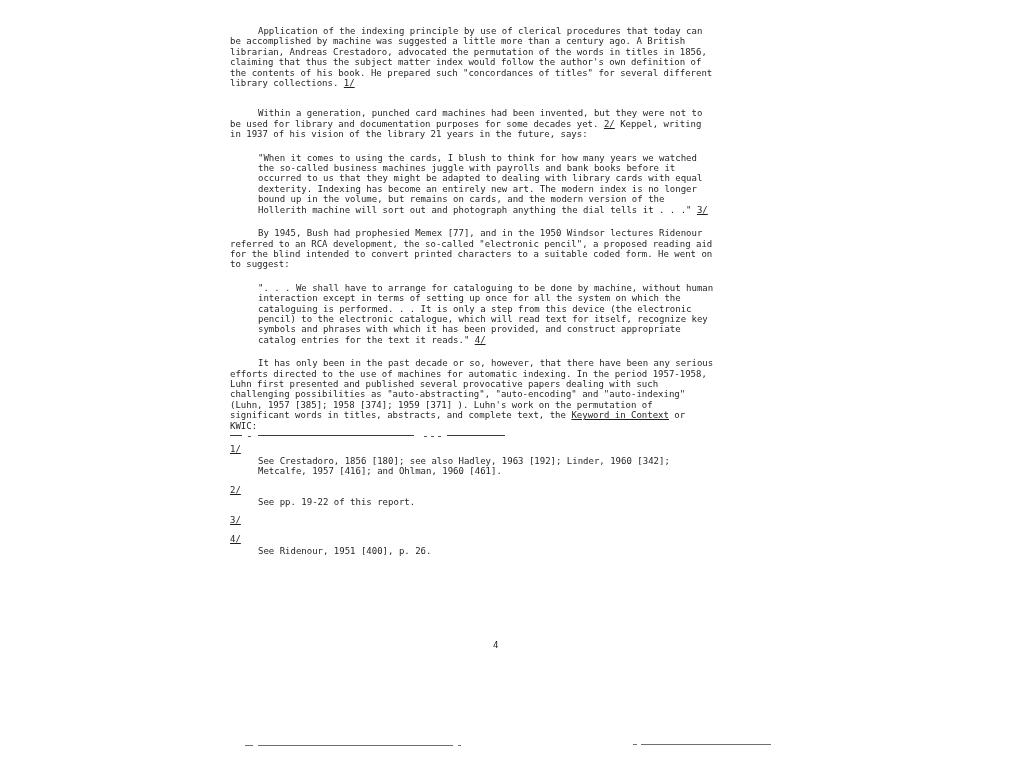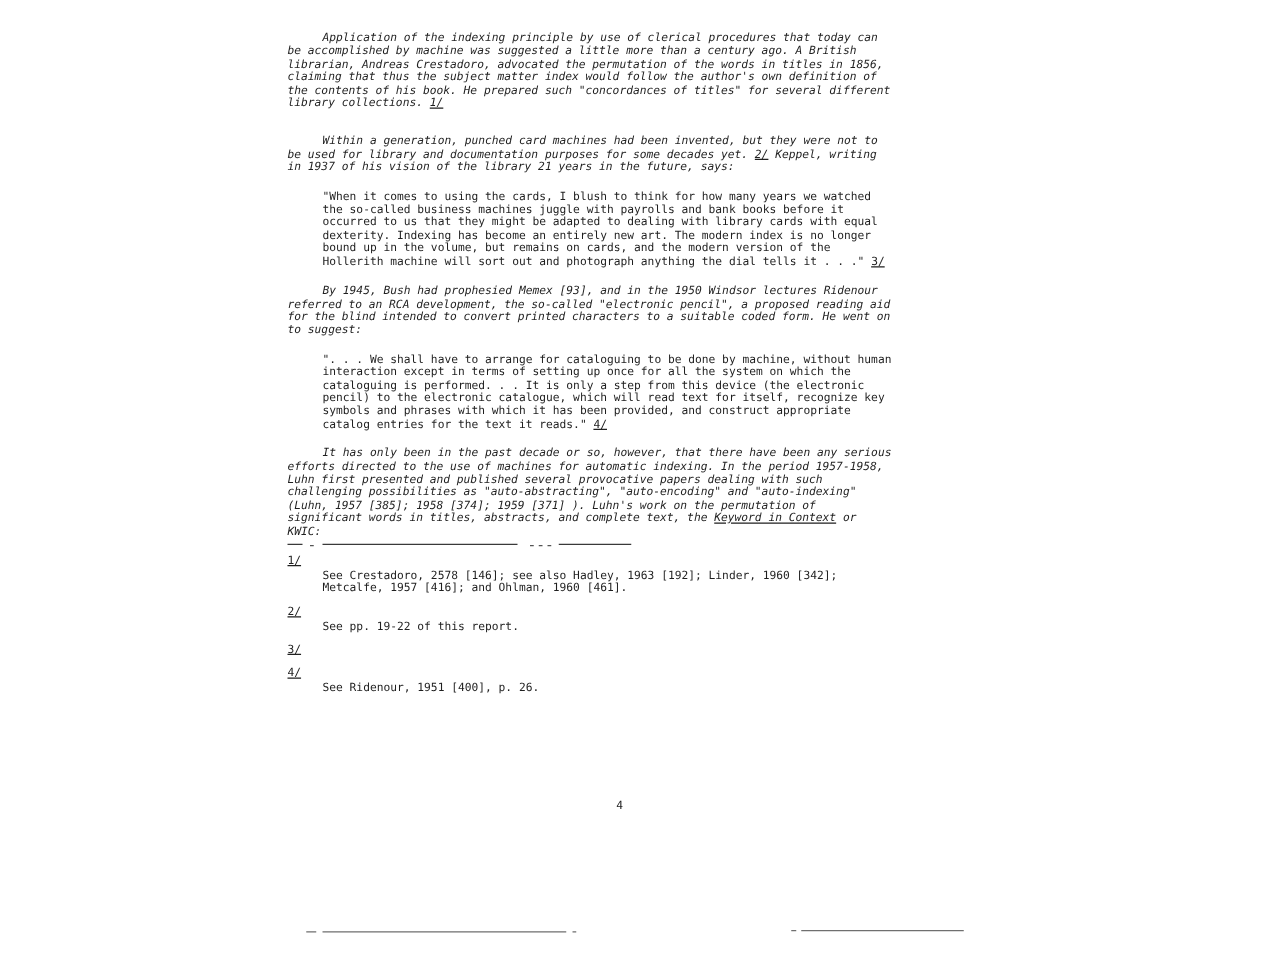--- a/index.html
+++ b/index.html
@@ -21,21 +21,20 @@
     position: absolute;
     left: 230px;
     top: 26px;
     width: 484px;
     font-size: 9px;
     line-height: 10.4px;
   }
   .para {
     margin: 0 0 13px 0;
     text-indent: 28px;
-    font-style: italic;
   }
   .para.first {
     margin-bottom: 20px;
   }
   .quote {
     margin: 0 0 13px 28px;
     width: 456px;
     text-indent: 0;
   }
   .u {
@@ -93,21 +92,21 @@
 <div class="page">
 
   <div class="textblock">
 
     <p class="para first"><span>Application of the indexing principle by use of clerical procedures that today can be accomplished by machine was suggested a little more than a century ago.  A British librarian, Andreas Crestadoro, advocated the permutation of the words in titles in 1856, claiming that thus the subject matter index would follow the author's own definition of the contents of his book.  He prepared such "concordances of titles" for several different library collections. </span><span class="u">1/</span></p>
 
     <p class="para"><span>Within a generation, punched card machines had been invented, but they were not to be used for library and documentation purposes for some decades yet. </span><span class="u">2/</span><span> Keppel, writing in 1937 of his vision of the library 21 years in the future, says:</span></p>
 
     <p class="quote"><span>"When it comes to using the cards, I blush to think for how many years we watched the so-called business machines juggle with payrolls and bank books before it occurred to us that they might be adapted to dealing with library cards with equal dexterity.  Indexing has become an entirely new art.  The modern index is no longer bound up in the volume, but remains on cards, and the modern version of the Hollerith machine will sort out and photograph anything the dial tells it . . ." </span><span class="u">3/</span></p>
 
-    <p class="para"><span>By 1945, Bush had prophesied Memex [93], and in the 1950 Windsor lectures Ridenour referred to an RCA development, the so-called "electronic pencil", a proposed reading aid for the blind intended to convert printed characters to a suitable coded form. He went on to suggest:</span></p>
+    <p class="para"><span>By 1945, Bush had prophesied Memex [77], and in the 1950 Windsor lectures Ridenour referred to an RCA development, the so-called "electronic pencil", a proposed reading aid for the blind intended to convert printed characters to a suitable coded form. He went on to suggest:</span></p>
 
     <p class="quote"><span>". . . We shall have to arrange for cataloguing to be done by machine, without human interaction except in terms of setting up once for all the system on which the cataloguing is performed. . .  It is only a step from this device (the electronic pencil) to the electronic catalogue, which will read text for itself, recognize key symbols and phrases with which it has been provided, and construct appropriate catalog entries for the text it reads." </span><span class="u">4/</span></p>
 
     <p class="para"><span>It has only been in the past decade or so, however, that there have been any serious efforts directed to the use of machines for automatic indexing.  In the period 1957-1958, Luhn first presented and published several provocative papers dealing with such challenging possibilities as "auto-abstracting", "auto-encoding" and "auto-indexing" (Luhn, 1957 [385]; 1958 [374]; 1959 [371] ).  Luhn's work on the permutation of significant words in titles, abstracts, and complete text, the </span><span class="u">Keyword in Context</span><span> or KWIC:</span></p>
 
   </div>
 
   <div>
     <div class="sep-seg" style="left:230px; top:435px; width:12px;"></div>
     <div class="sep-dot" style="left:248px; top:436px;"></div>
@@ -115,21 +114,21 @@
     <div class="sep-dot" style="left:424px; top:436px;"></div>
     <div class="sep-dot" style="left:431px; top:436px;"></div>
     <div class="sep-dot" style="left:438px; top:436px;"></div>
     <div class="sep-seg" style="left:447px; top:435px; width:58px;"></div>
   </div>
 
   <div class="footnotes">
 
     <div class="fn">
       <span class="fn-label u">1/</span>
-      <span class="fn-text">See Crestadoro, 2578 [146]; see also Hadley, 1963 [192]; Linder, 1960 [342]; Metcalfe, 1957 [416]; and Ohlman, 1960 [461].</span>
+      <span class="fn-text">See Crestadoro, 1856 [180]; see also Hadley, 1963 [192]; Linder, 1960 [342]; Metcalfe, 1957 [416]; and Ohlman, 1960 [461].</span>
     </div>
 
     <div class="fn">
       <span class="fn-label u">2/</span>
       <span class="fn-text">See pp. 19-22 of this report.</span>
     </div>
 
     <div class="fn">
       <span class="fn-label u">3/</span>
     </div>

